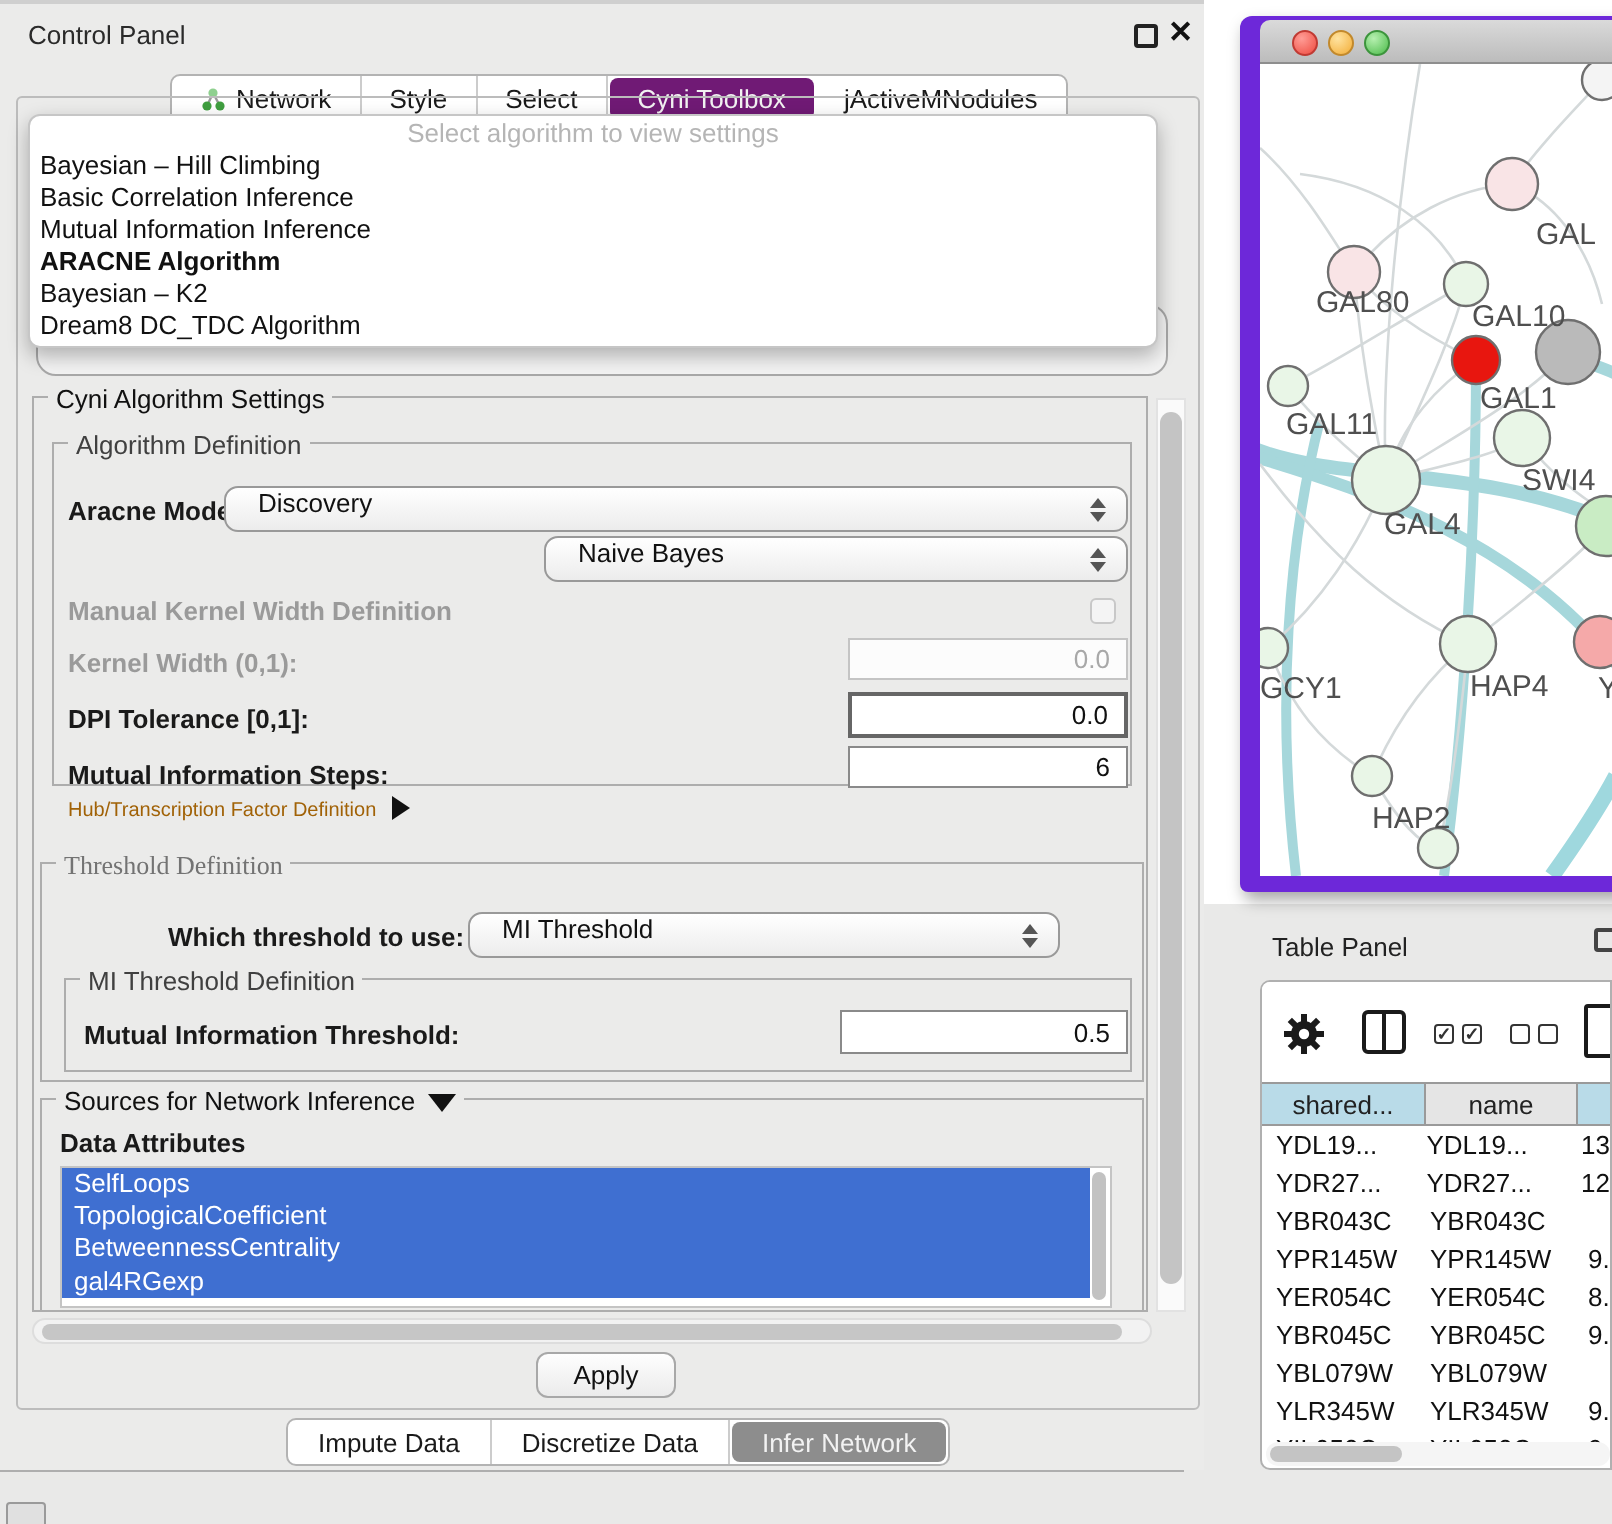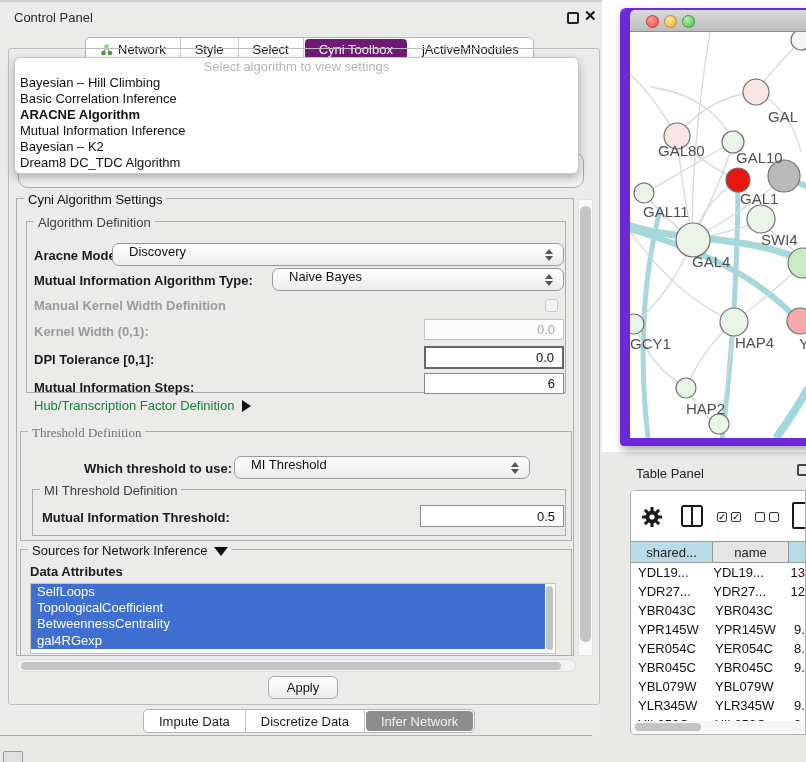--- a/index.html
+++ b/index.html
@@ -53,21 +53,21 @@
   .spinner .dn { bottom:1px; border-top:5px solid #555; }
 
   .field { position:absolute; background:#fff; border:1px solid #8a8a8a; font-size:13px; color:#111;
     display:flex; align-items:center; justify-content:flex-end; padding-right:8px; }
   .field.dis { background:#fcfcfc; border:1px solid #c4c4c4; color:#a8a8a8; }
   .field.strong { border:2px solid #666; }
 
   #manual-kernel-checkbox { left:545px; top:297px; width:13px; height:13px; border:1px solid #c8c8c8;
     border-radius:3px; background:#f4f4f4; }
 
-  #hub-label { left:34px; top:396px; font-size:13px; color:#15803d; }
+  #hub-label { left:34px; top:396px; font-size:10px; color:#a16207; }
   .tri-right { display:inline-block; width:0; height:0; border-top:6px solid transparent;
     border-bottom:6px solid transparent; border-left:9px solid #111; margin-left:8px; vertical-align:-2px; }
   .tri-down { display:inline-block; width:0; height:0; border-left:7px solid transparent;
     border-right:7px solid transparent; border-top:9px solid #111; margin-left:6px; vertical-align:-1px; }
 
   
   #attr-list { left:30px; top:581px; width:526px; height:71px; background:#fff; border:1px solid #c4c4c4; overflow:hidden; }
   #attr-list .li { height:16.2px; line-height:16px; font-size:13px; padding-left:6px; }
   #attr-list .li.sel { background:#3f6fd1; color:#fff; width:514px; }
   #attr-scroll { position:absolute; right:1px; top:2px; width:9px; height:66px; background:#fff; }
@@ -168,43 +168,42 @@
     </div>
   <div id="content-outline" class="abs"></div>
 
   <div id="ghost-combo" class="abs"></div>
 
   <div id="algo-popup" class="abs">
     <div class="dd-head">Select algorithm to view settings</div>
     <div id="dd-items">
         <div class="dd-item">Bayesian – Hill Climbing</div>
         <div class="dd-item">Basic Correlation Inference</div>
+        <div class="dd-item">Mutual Information Inference</div>
         <div class="dd-item bold">ARACNE Algorithm</div>
-        <div class="dd-item">Mutual Information Inference</div>
         <div class="dd-item">Bayesian – K2</div>
         <div class="dd-item">Dream8 DC_TDC Algorithm</div>
       </div>
   </div>
 
   <div class="group" style="left:16px; top:196px; width:558px; height:458px;"></div>
   <div class="gtitle" style="left:24px; top:190px; color:#111;">Cyni Algorithm Settings</div>
 
   <div class="group" style="left:26px; top:219px; width:540px; height:172px;"></div>
   <div class="gtitle blue" style="left:34px; top:213px;">Algorithm Definition</div>
 
   <div class="lbl" style="left:34px; top:246px;">Aracne Mode:</div>
   <div class="combo" style="left:112px; top:241px; width:452px; height:23px;">
     <span>Discovery</span>
     <span class="spinner">
         <i class="up"></i>
         <i class="dn"></i>
       </span>
   </div>
 
-  <div class="lbl" style="left:34px; top:271px;">Mutual Information Algorithm Type:</div>
   <div class="combo" style="left:272px; top:266px; width:292px; height:23px;">
     <span>Naive Bayes</span>
     <span class="spinner">
         <i class="up"></i>
         <i class="dn"></i>
       </span>
   </div>
 
   <div class="lbl dis" style="left:34px; top:296px;">Manual Kernel Width Definition</div>
   <div id="manual-kernel-checkbox" class="abs"></div>

